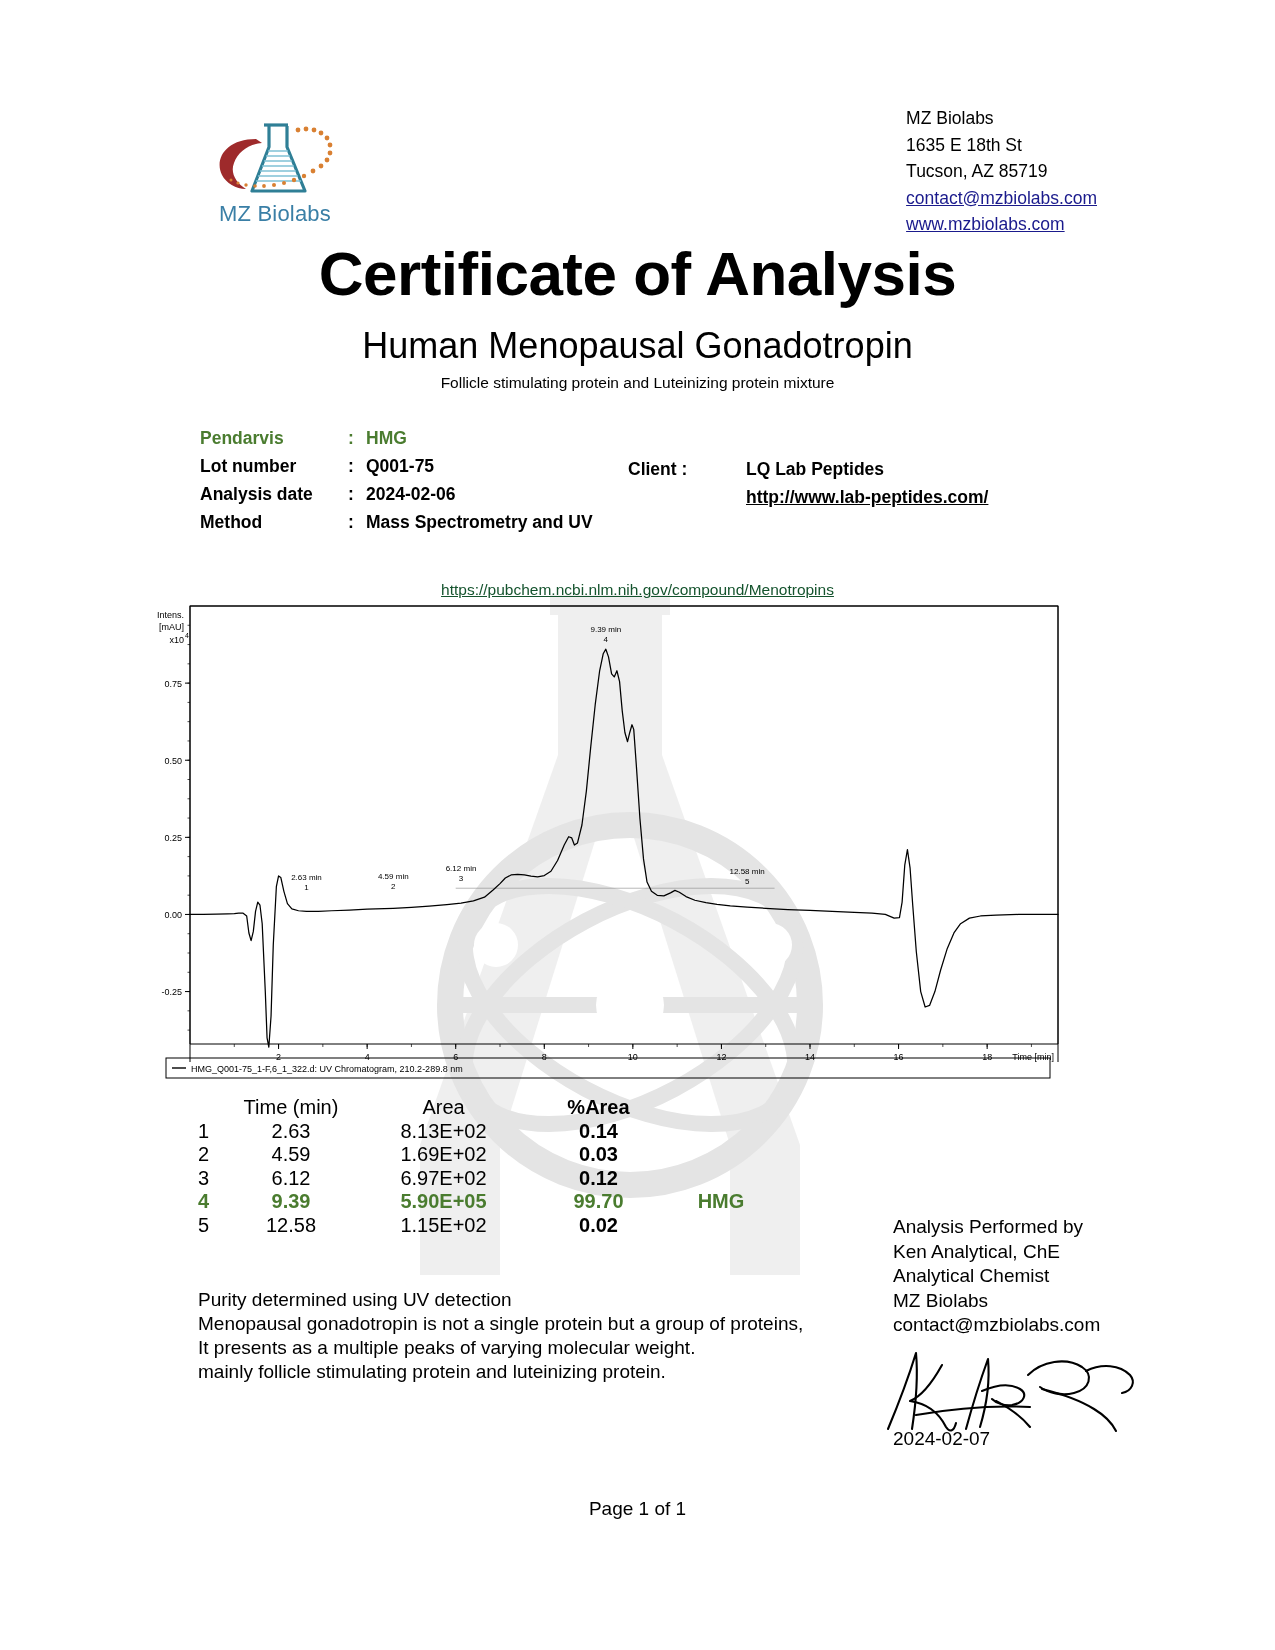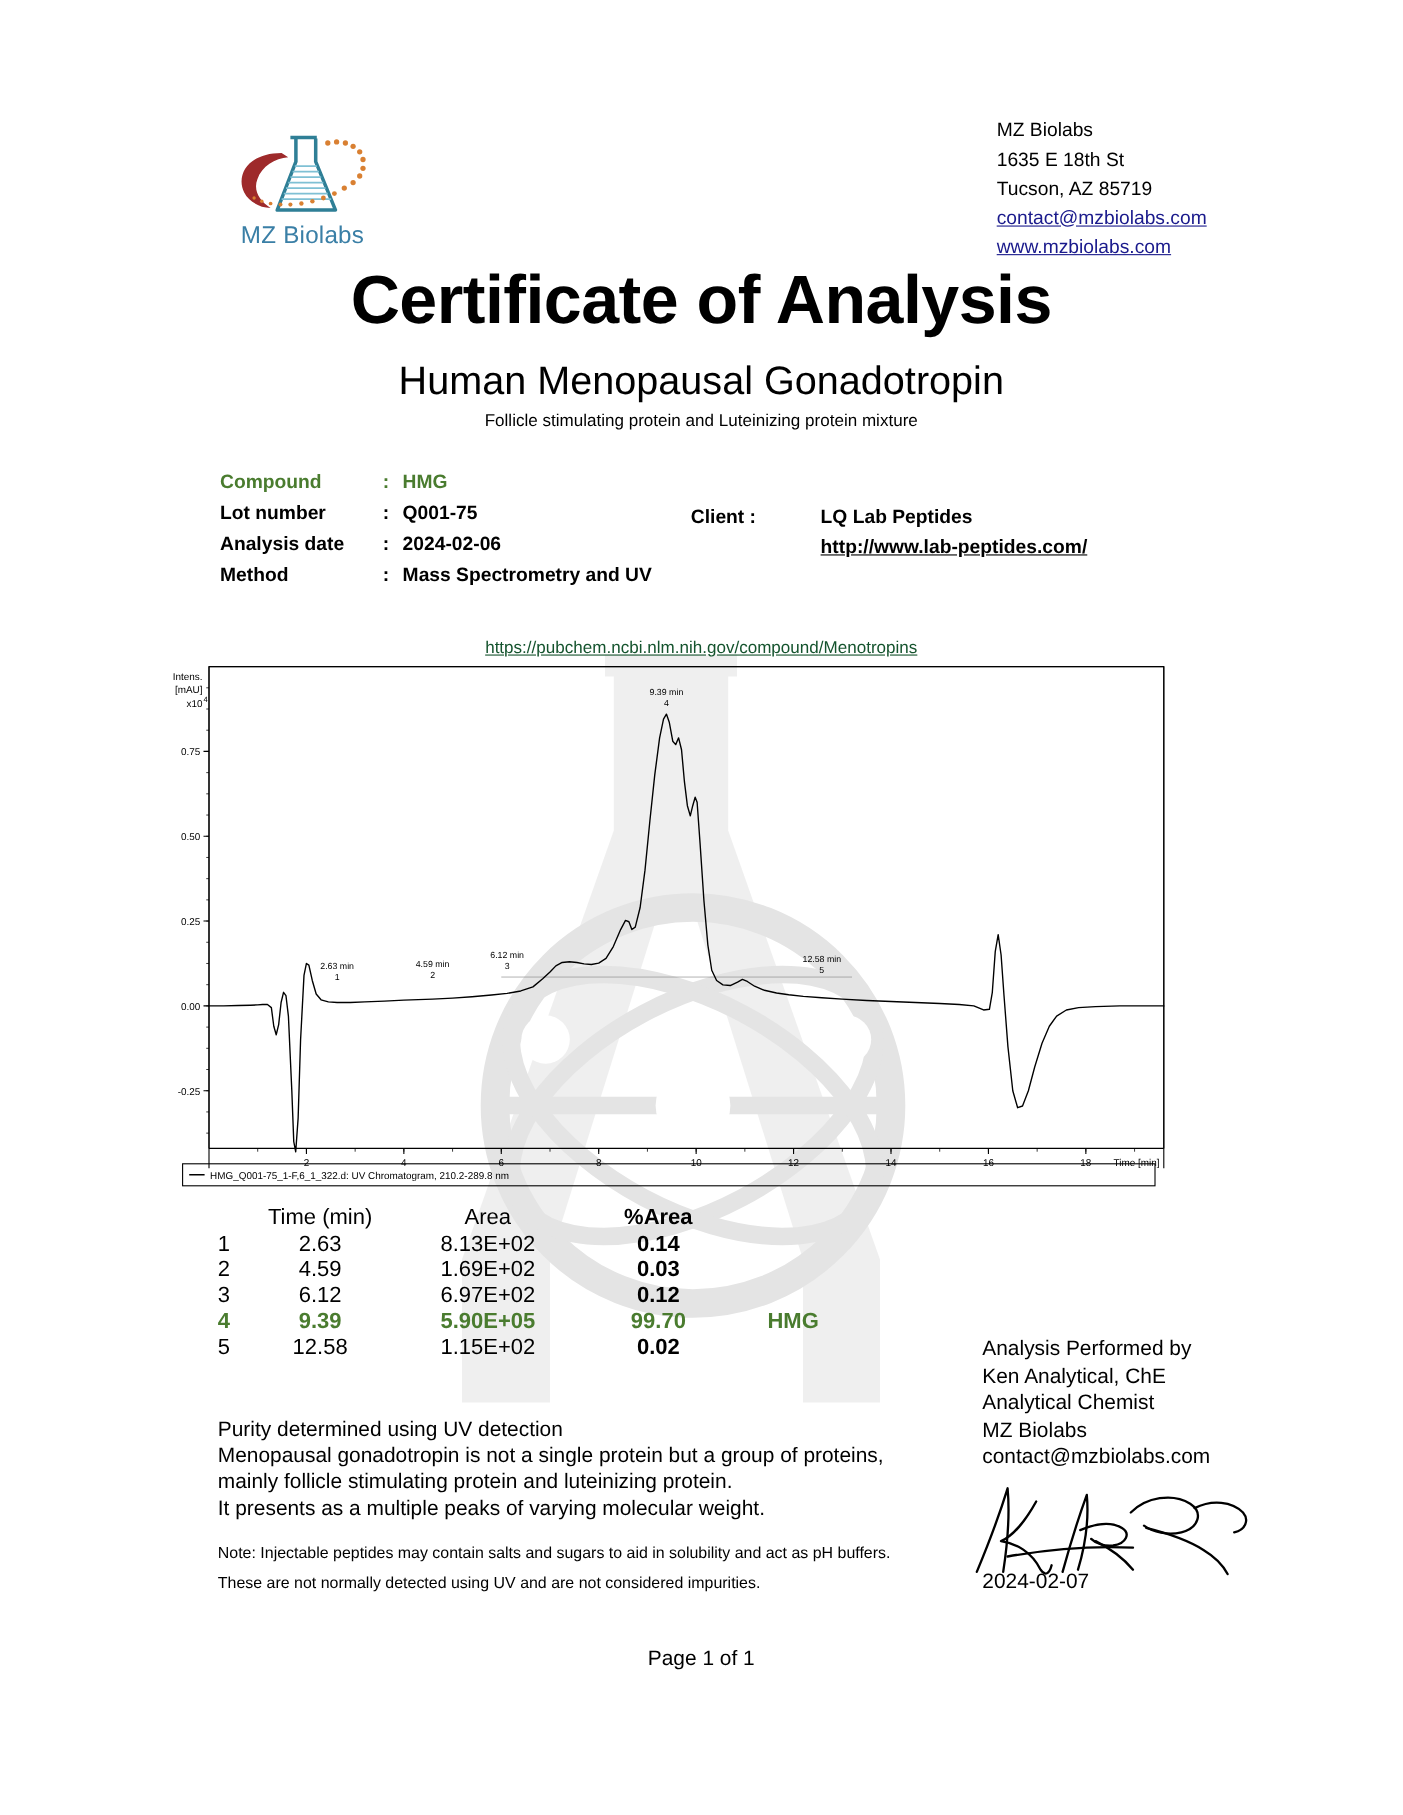--- a/index.html
+++ b/index.html
@@ -281,21 +281,21 @@
   </div>
 
   <div class="title-main">Certificate of Analysis</div>
   <div class="title-sub">Human Menopausal Gonadotropin</div>
   <div class="title-desc">Follicle stimulating protein and Luteinizing protein mixture</div>
 
   <div class="info">
     <table>
       <tbody>
           <tr>
-        <td class="lbl green">Compound</td>
+        <td class="lbl green">Pendarvis</td>
         <td class="col green">:</td>
         <td class="green">HMG</td>
       </tr>
       <tr>
         <td class="lbl">Lot number</td>
         <td class="col">:</td>
         <td>Q001-75</td>
       </tr>
       <tr>
         <td class="lbl">Analysis date</td>
@@ -483,26 +483,22 @@
             <td class="c-parea">0.02</td>
             <td class="c-name"></td>
           </tr>
         </tbody>
     </table>
   </div>
 
   <div class="notes">
     <div>Purity determined using UV detection</div>
     <div>Menopausal gonadotropin is not a single protein but a group of proteins,</div>
+    <div>It presents as a multiple peaks of varying molecular weight.</div>
     <div>mainly follicle stimulating protein and luteinizing protein.</div>
-    <div>It presents as a multiple peaks of varying molecular weight.</div>
-  </div>
-  <div class="note-small">
-    <div>Note: Injectable peptides may contain salts and sugars to aid in solubility and act as pH buffers.</div>
-    <div>These are not normally detected using UV and are not considered impurities.</div>
   </div>
 
   <div class="sigblock">
     <div>Analysis Performed by</div>
     <div>Ken Analytical, ChE</div>
     <div>Analytical Chemist</div>
     <div>MZ Biolabs</div>
     <div>contact@mzbiolabs.com</div>
   </div>
 

